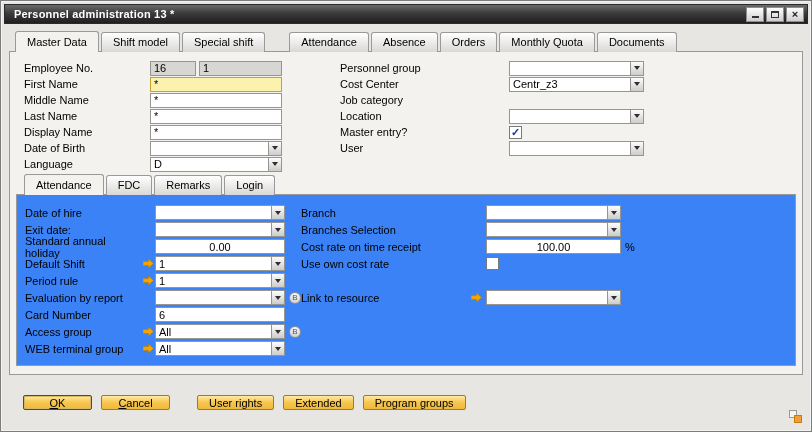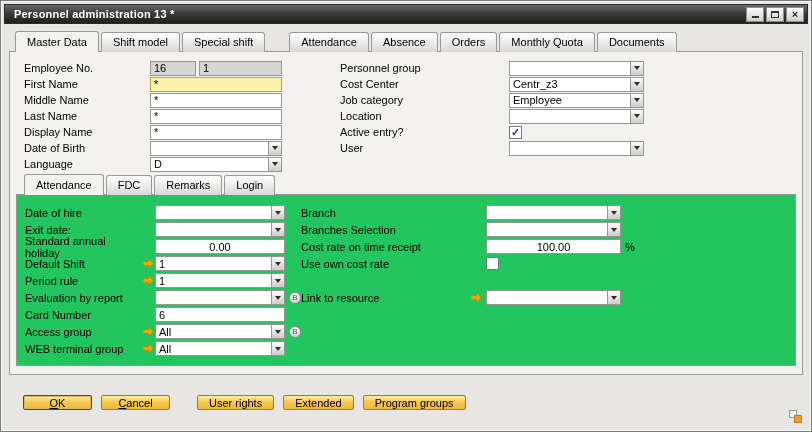--- a/index.html
+++ b/index.html
@@ -34,21 +34,21 @@
   .tab.active { background:#f3f2ef; position:relative; top:0; padding-top:4px; margin-top:-1px;text-align:center; }
   .tab-gap { width:22px; }
   .subtabstrip { display:flex; margin:3px 0 0 14px; position:relative; z-index:2; }
   
   .main-panel {
     position:relative; margin:-1px 5px 0 5px; height:324px;
     border:1px solid #999; background:#f3f2ef;
   }
   .sub-panel {
     margin:-1px 6px 0 6px; height:172px;
-    border:1px solid #999; background:#22c55e; padding-top:9px;
+    border:1px solid #999; background:#3b82f6; padding-top:9px;
   }
   
   .form-columns { display:flex; padding-top:8px; }
   .col-left { width:272px; margin-left:14px; }
   .col-right { margin-left:28px; }
   .sub-columns { display:flex; }
   .sub-left { margin-left:8px; }
   .sub-right { }
   .row { display:flex; align-items:center; height:16px; }
   .sub-panel .row { height:17px; }
@@ -214,39 +214,33 @@
           <span class="field w135">
             <span class="val">Centr_z3</span>
             <span class="dd">
                 <i></i>
               </span>
           </span>
         </div>
         <div class="row">
           <span class="lbl lbl-main-right">Job category</span>
           <span class="slot15"></span>
-          <span class="field w135">
-            <span class="val">Employee</span>
-            <span class="dd">
-                <i></i>
-              </span>
-          </span>
         </div>
         <div class="row">
           <span class="lbl lbl-main-right">Location</span>
           <span class="slot15"></span>
           <span class="field w135">
             <span class="val"></span>
             <span class="dd">
                 <i></i>
               </span>
           </span>
         </div>
         <div class="row">
-          <span class="lbl lbl-main-right">Active entry?</span>
+          <span class="lbl lbl-main-right">Master entry?</span>
           <span class="slot15"></span>
           <span class="checkbox">✓</span>
         </div>
         <div class="row">
           <span class="lbl lbl-main-right">User</span>
           <span class="slot15"></span>
           <span class="field w135">
             <span class="val"></span>
             <span class="dd">
                 <i></i>

